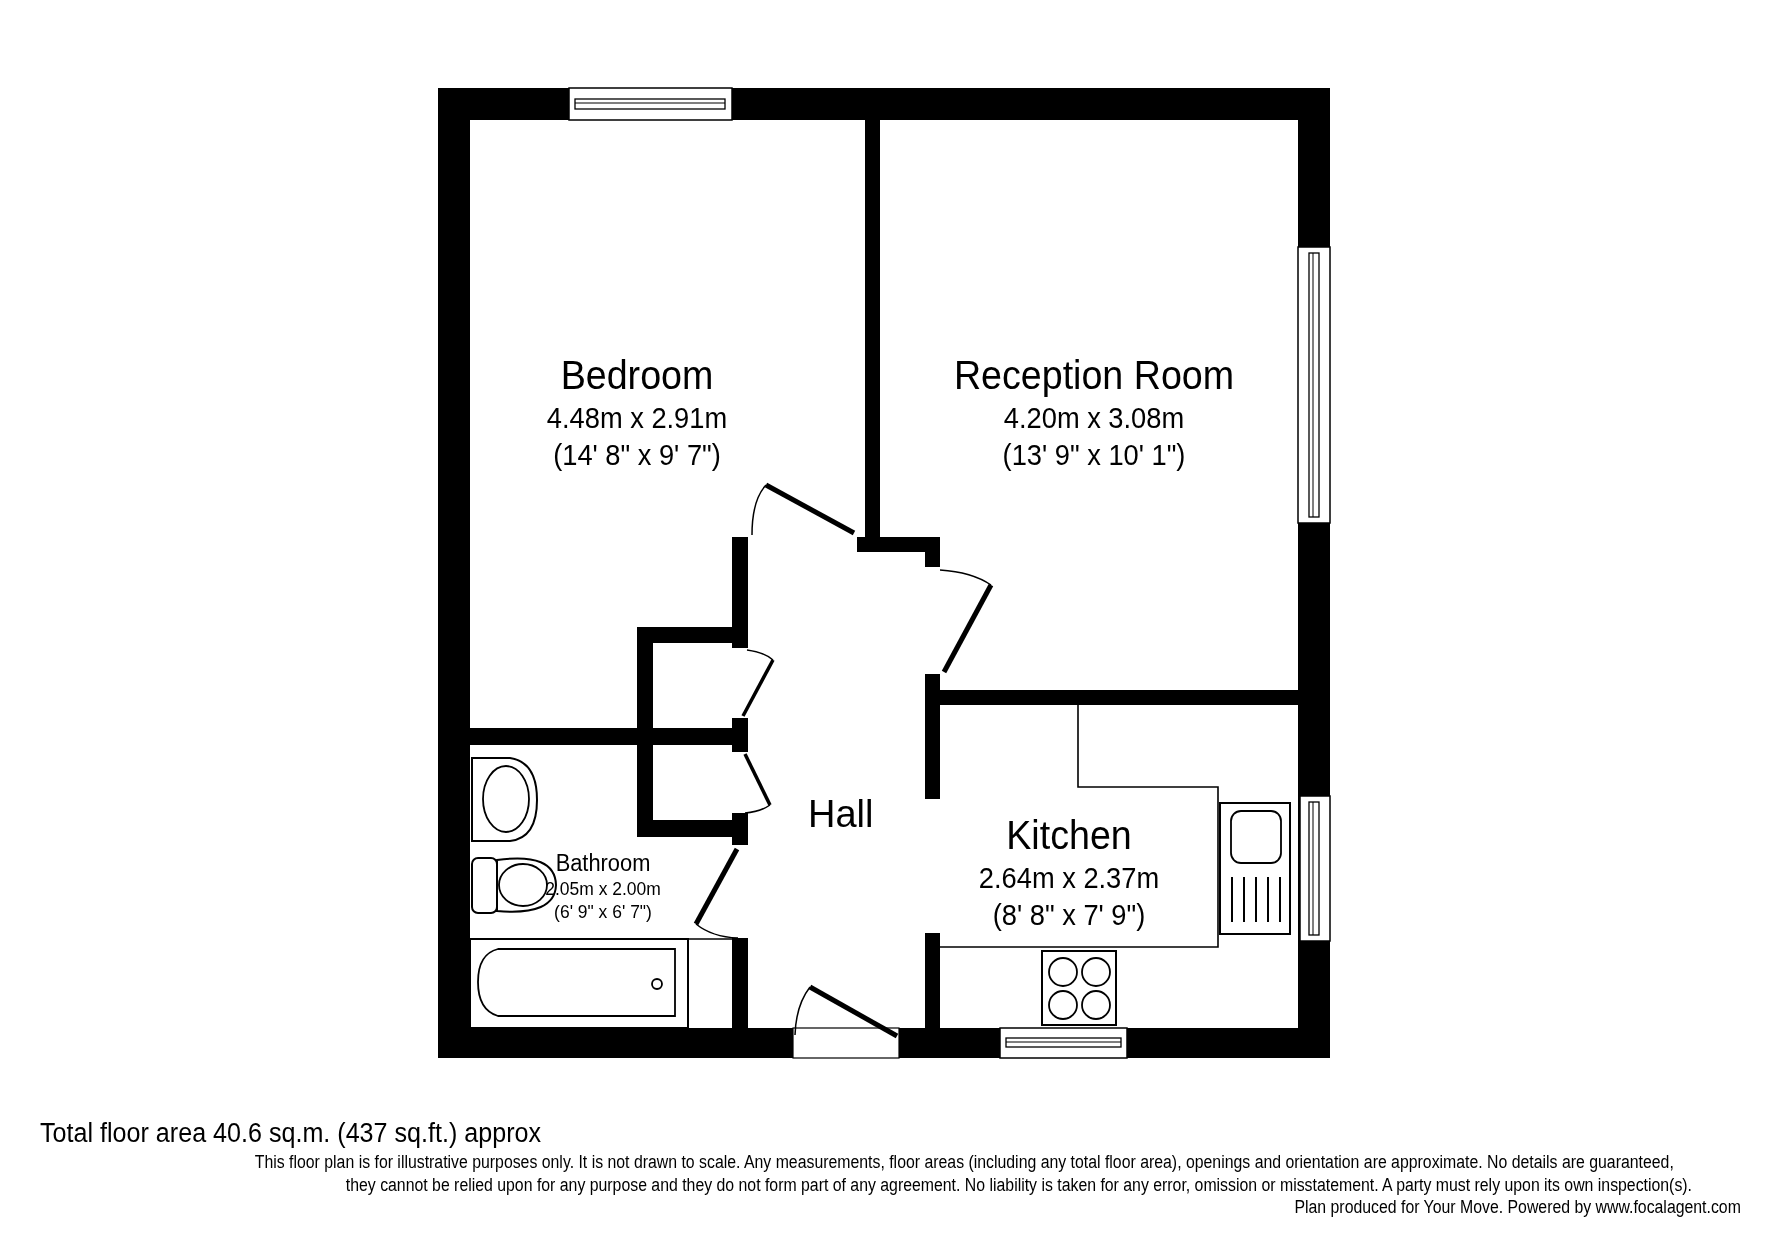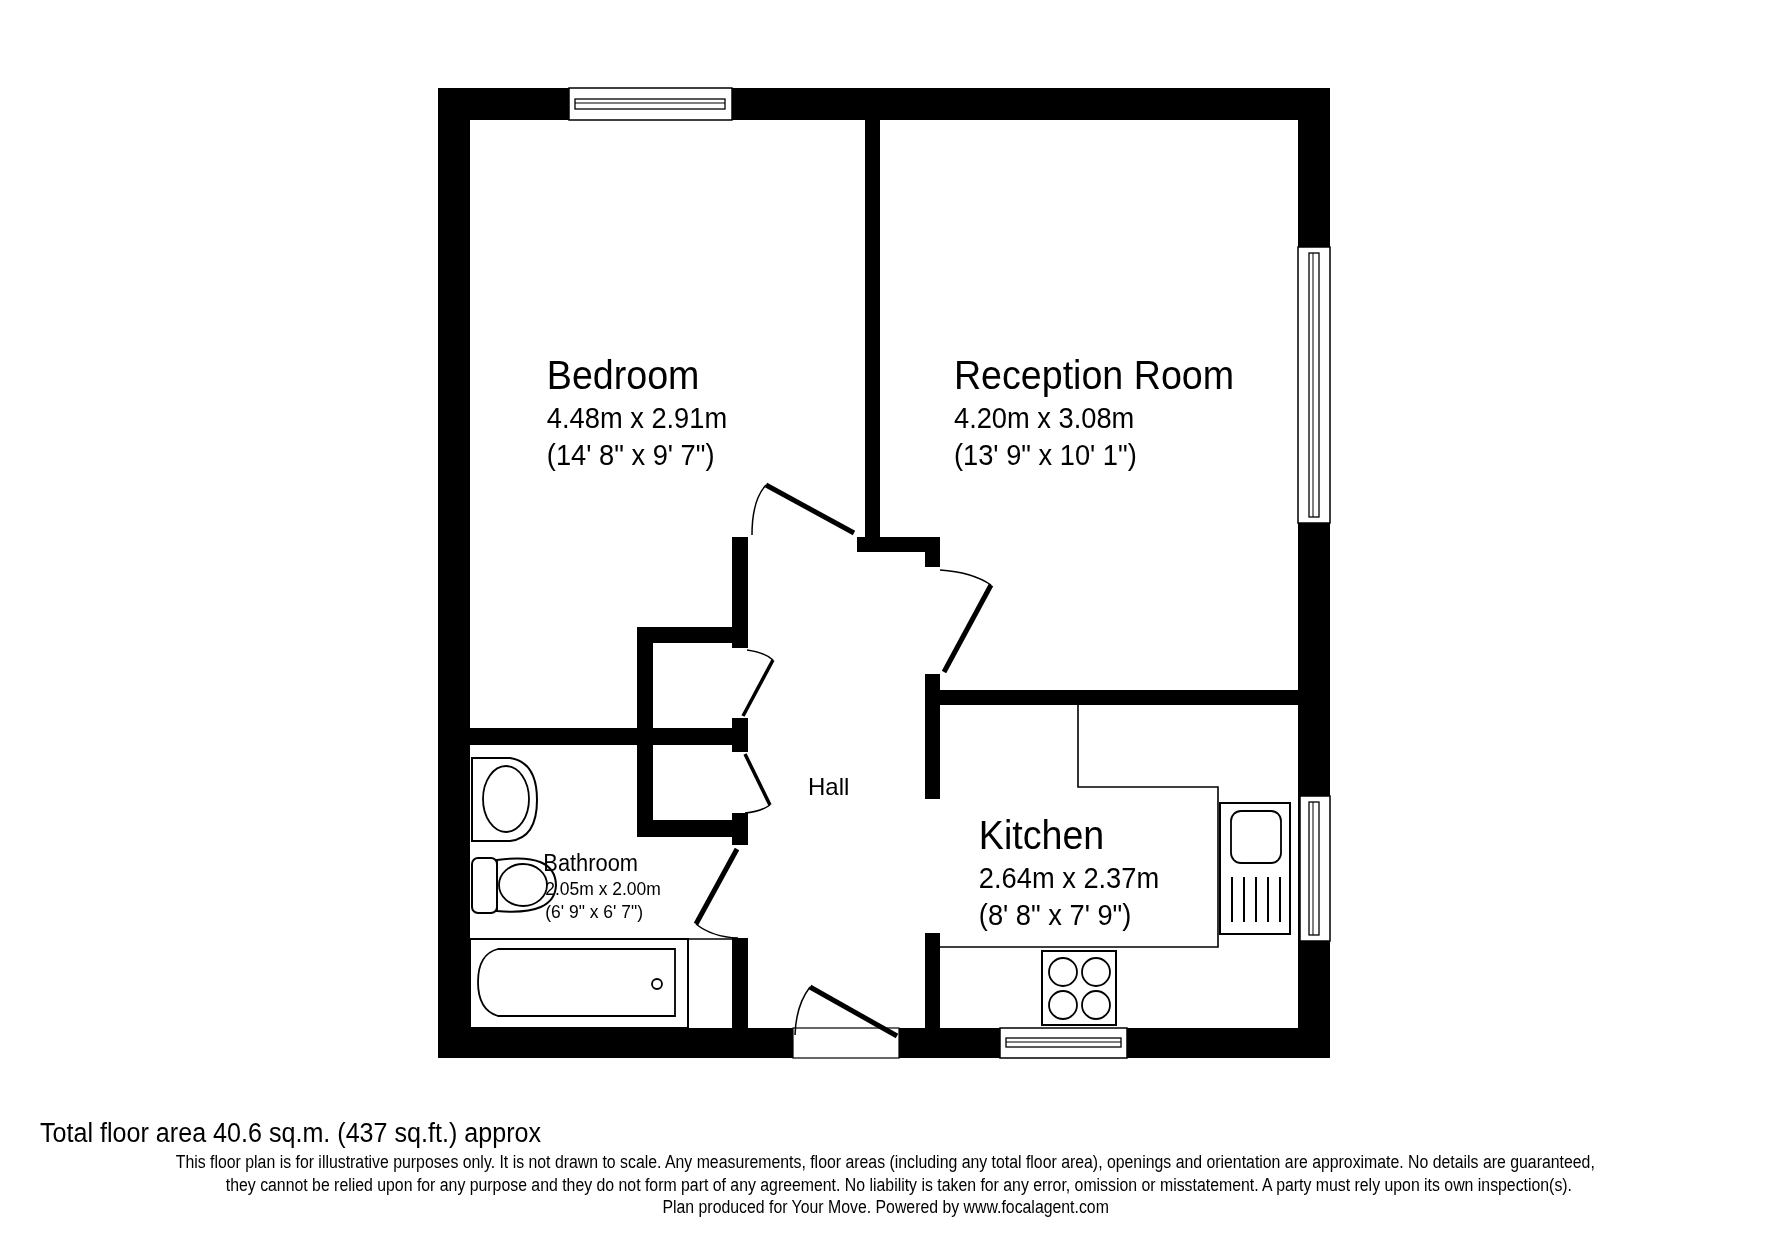--- a/index.html
+++ b/index.html
@@ -3,30 +3,30 @@
 <meta charset="utf-8">
 <style>
   html, body { margin: 0; padding: 0; background: #ffffff; }
   body { width: 1771px; height: 1240px; position: relative; overflow: hidden; font-family: "Liberation Sans", sans-serif; color: #000; }
   #plan { position: absolute; left: 0; top: 0; width: 1771px; height: 1100px; }
   .wall { fill: #000; }
   .fx { fill: #fff; stroke: #000; stroke-width: 2; }
   .fx-thin { fill: none; stroke: #000; stroke-width: 1.8; }
   .leaf { stroke: #000; stroke-width: 5; stroke-linecap: butt; fill: none; }
   .arc { stroke: #000; stroke-width: 1.5; fill: none; }
-  .room-label { position: absolute; text-align: left; line-height: 1; white-space: nowrap; transform: translateX(-50%); }
+  .room-label { position: absolute; text-align: center; line-height: 1; white-space: nowrap; transform: translateX(-50%); }
   .room-name { display: block; font-size: 40px; transform: scaleX(0.94); }
   .room-dim { display: block; font-size: 29px; margin-top: 9px; transform: scaleX(0.94); }
   .room-dim2 { display: block; font-size: 29px; margin-top: 8px; transform: scaleX(0.94); }
   .small .room-name { font-size: 23px; transform: scaleX(0.95); }
   .small .room-dim, .small .room-dim2 { font-size: 19px; margin-top: 4px; transform: scaleX(0.92); }
-  .hall-label { position: absolute; font-size: 24px; line-height: 1; }
+  .hall-label { position: absolute; font-size: 38px; line-height: 1; margin-top: 20px; }
   #footer { position: absolute; left: 0; top: 1118px; width: 1771px; }
   #total-area { position: absolute; left: 40px; top: 0; font-size: 27px; white-space: nowrap; transform-origin: left top; transform: scaleX(0.93); }
-  .disc { position: absolute; left: 0; width: 1771px; text-align: center; font-size: 18px; white-space: nowrap; }
+  .disc { position: absolute; left: 0; width: 1771px; text-align: right; font-size: 18px; white-space: nowrap; }
   .disc span { display: inline-block; transform: scaleX(0.88); }
 </style>
 </head>
 <body>
 
 <svg id="plan" viewBox="0 0 1771 1100" xmlns="http://www.w3.org/2000/svg">
 
   <g>
     <rect class="wall" x="438" y="88" width="892" height="32"></rect>
     <rect class="wall" x="438" y="88" width="32" height="970"></rect>

